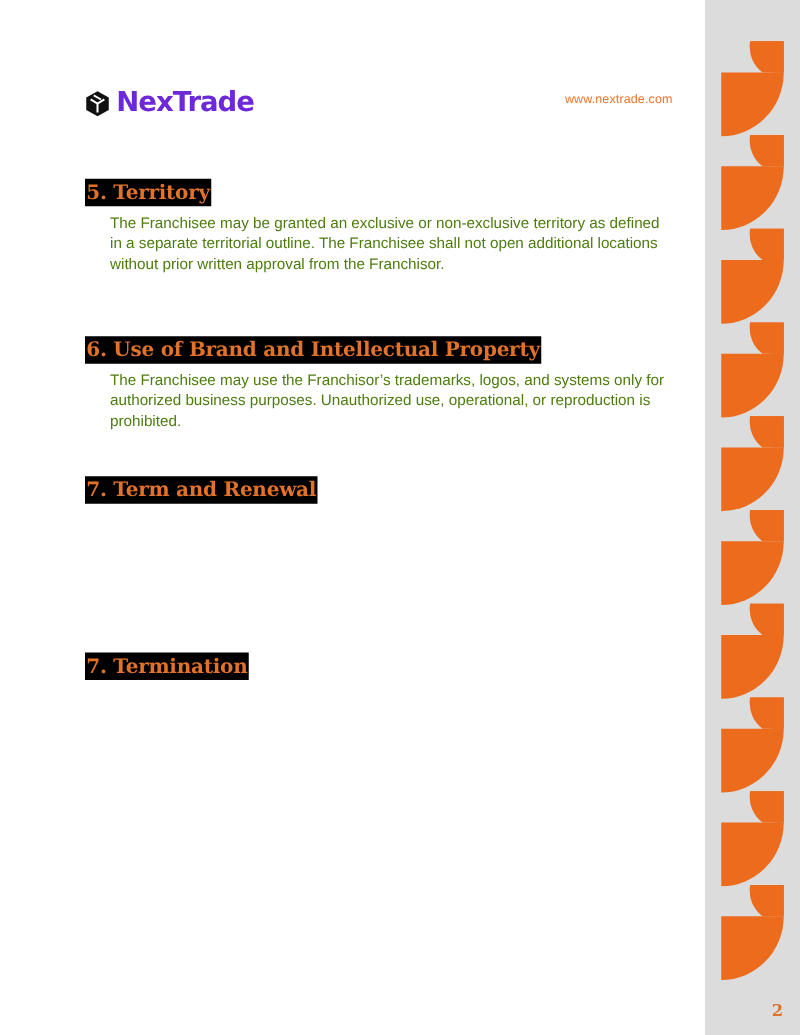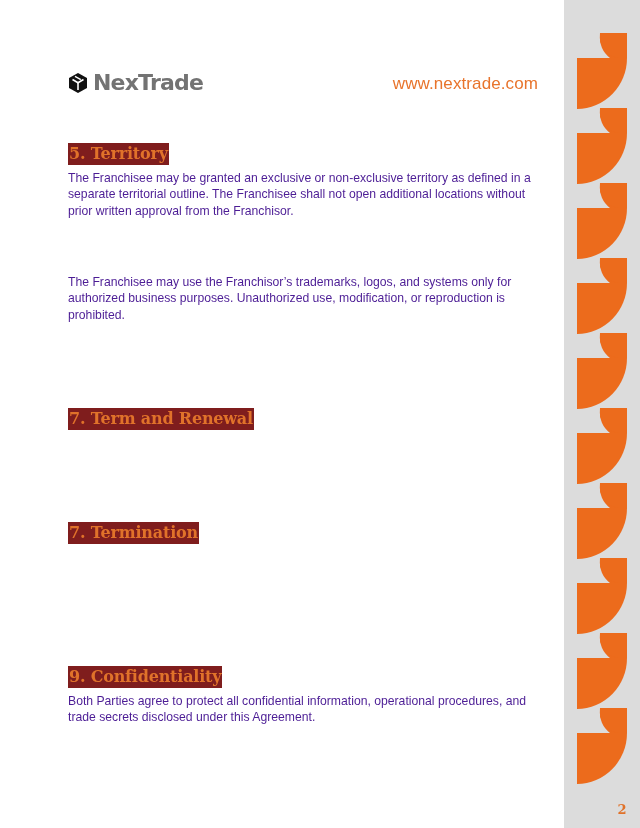--- a/index.html
+++ b/index.html
@@ -4,40 +4,41 @@
   <style>
     * { margin: 0; padding: 0; box-sizing: border-box; }
     html, body { width: 640px; height: 828px; background: #ffffff; overflow: hidden; }
     body { position: relative; font-family: "Liberation Sans", "DejaVu Sans", sans-serif; color: #3a3a3a; }
 
     .page { position: absolute; left: 0; top: 0; width: 640px; height: 828px; background: #ffffff; }
 
     .header { position: absolute; left: 68px; top: 68px; width: 470px; height: 30px; }
     .logo { position: absolute; left: 0; top: 2px; display: flex; align-items: center; }
     .logo-icon { width: 20px; height: 22px; margin-right: 5px; display: block; }
-    .logo-text { font-family: "DejaVu Sans", sans-serif; font-weight: bold; font-size: 22px; letter-spacing: -0.8px; color: #737373; line-height: 26px; }
-    .site-url { position: absolute; right: 0; top: 6px; font-size: 17px; color: #e8742c; letter-spacing: 0.1px; }
+    .logo-text { font-family: "DejaVu Sans", sans-serif; font-weight: bold; font-size: 22px; letter-spacing: -0.8px; color: #6d28d9; line-height: 26px; }
+    .site-url { position: absolute; right: 0; top: 6px; font-size: 10px; color: #e8742c; letter-spacing: 0.1px; }
 
     .section { position: absolute; left: 68px; width: 470px; }
     .section-title {
       display: inline-block;
       font-family: "DejaVu Serif", "Liberation Serif", serif;
       font-weight: bold;
       font-size: 16px;
       color: #e0722a;
-      background: #7f1d1d;
+      background: #000000;
       padding: 0 1px;
       line-height: 22px;
       letter-spacing: -0.2px;
     }
     .section-body {
       margin-top: 5px;
       font-size: 12.2px;
       line-height: 16.4px;
-      color: #4c1d95;
+      color: #4d7c0f;
+      margin-left: 20px;
     }
 
     .sidebar { position: absolute; left: 564px; top: 0; width: 76px; height: 828px; background: #dcdcdc; }
     .sidebar svg { position: absolute; left: 0; top: 0; }
 
     .page-number { position: absolute; left: 614px; top: 802px; width: 16px; text-align: center; font-family: "DejaVu Serif", serif; font-weight: bold; font-size: 13px; color: #e0722a; }
   </style>
 </head>
 <body>
 
@@ -55,35 +56,32 @@
     </div>
     <span class="site-url">www.nextrade.com</span>
   </div>
 
   <div class="section" style="top:143px;">
     <div class="section-title">5. Territory</div>
     <p class="section-body">The Franchisee may be granted an exclusive or non-exclusive territory as defined in a separate territorial outline. The Franchisee shall not open additional locations without prior written approval from the Franchisor.</p>
   </div>
 
   <div class="section" style="top:269px;">
-    <p class="section-body">The Franchisee may use the Franchisor’s trademarks, logos, and systems only for authorized business purposes. Unauthorized use, modification, or reproduction is prohibited.</p>
+    <div class="section-title">6. Use of Brand and Intellectual Property</div>
+    <p class="section-body">The Franchisee may use the Franchisor’s trademarks, logos, and systems only for authorized business purposes. Unauthorized use, operational, or reproduction is prohibited.</p>
   </div>
 
-  <div class="section" style="top:408px;">
+  <div class="section" style="top:381px;">
     <div class="section-title">7. Term and Renewal</div>
   </div>
 
   <div class="section" style="top:522px;">
     <div class="section-title">7. Termination</div>
   </div>
 
-  <div class="section" style="top:666px;">
-    <div class="section-title">9. Confidentiality</div>
-    <p class="section-body">Both Parties agree to protect all confidential information, operational procedures, and trade secrets disclosed under this Agreement.</p>
-  </div>
 
   <div class="sidebar">
     <svg width="76" height="828" viewBox="564 0 76 828">
       <defs>
         <g id="unit">
 
           <path d="M600,0 L627,0 L627,25 L627,25 L610,25 A 25 25 0 0 1 600,2 Z" fill="#ec6b1c"></path>
           <path d="M600,0 L627,0 L627,25 L619,25 A 20 22 0 0 1 600,0 Z" fill="#ec6b1c"></path>
 
           <path d="M577,25 L627,25 A 50 51 0 0 1 577,76 Z" fill="#ec6b1c"></path>

